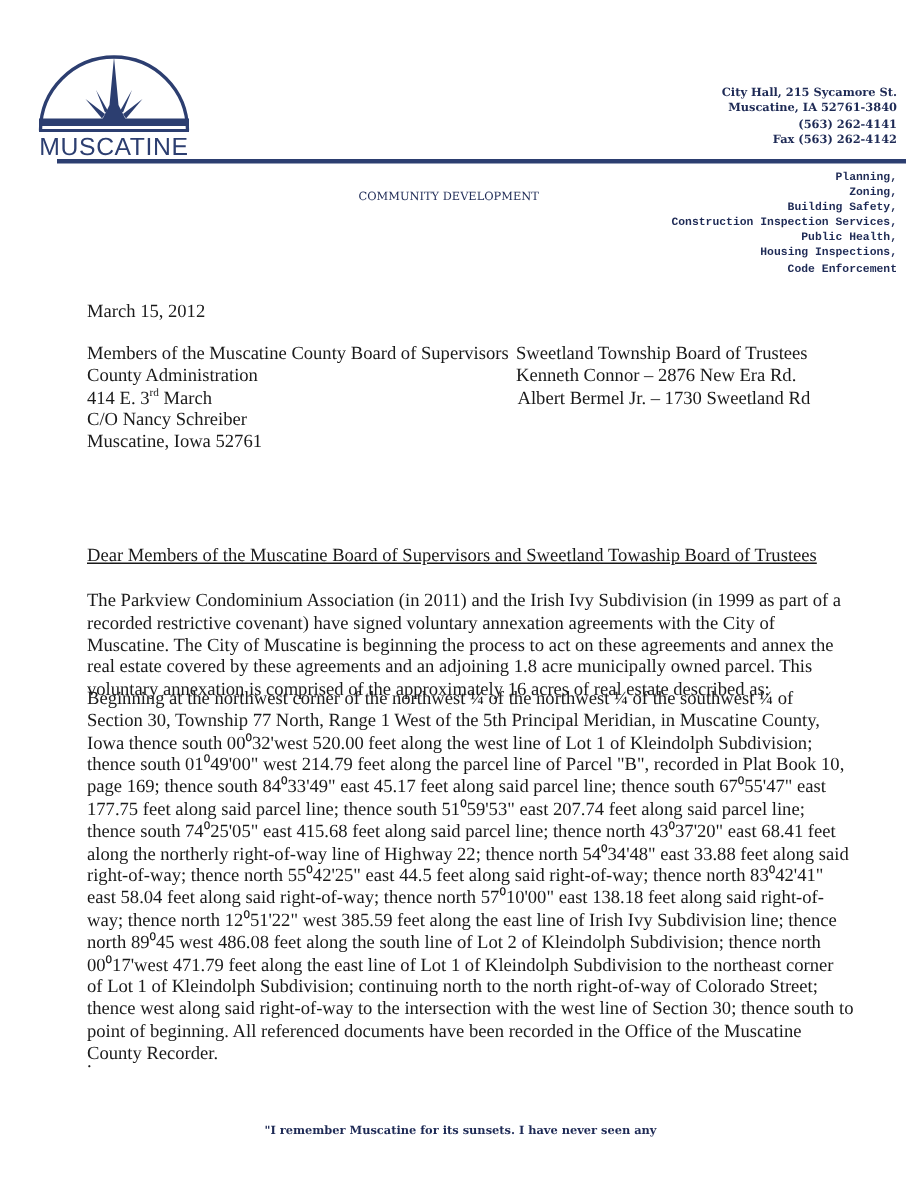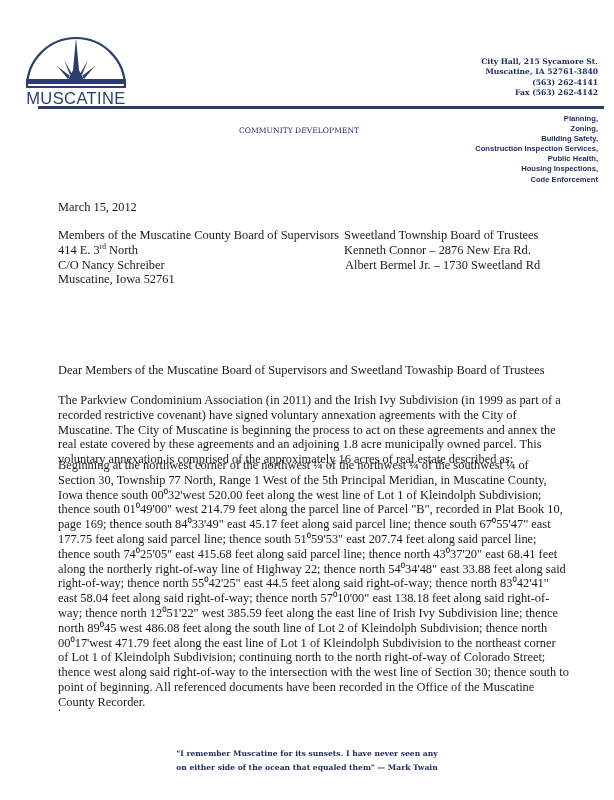--- a/index.html
+++ b/index.html
@@ -24,33 +24,33 @@
       position: absolute; left: 38px; top: 106px; width: 566px; height: 3px;
       background: #2c3e70;
     }
 
     .dept {
       position: absolute; left: 239px; top: 114px;
       font-family: "DejaVu Serif", serif; font-weight: normal; font-size: 7.6px; color: #1e2a55; margin-top: 12px;
     }
     .services {
       position: absolute; right: 16px; top: 114px; text-align: right;
-      font-family: Liberation Sans, sans-serif; font-weight: bold; font-size: 7.6px; line-height: 10.1px;
+      font-family: Liberation Mono, monospace; font-weight: bold; font-size: 7.6px; line-height: 10.1px;
       color: #1e2a55;
     }
 
     .body-text { font-family: "Liberation Serif", serif; font-size: 12.4px; line-height: 14.8px; color: #1a1a1a; }
 
     .date { position: absolute; left: 58px; top: 200px; }
     .addr-left { position: absolute; left: 58px; top: 228px; }
     .addr-right { position: absolute; left: 344px; top: 228px; }
     .addr-right div:nth-child(3) { padding-left: 1px; }
     .addr-right div:nth-child(4) { margin-left: -2px; }
 
-    .salutation { position: absolute; left: 58px; top: 363px; }
+    .salutation { position: absolute; left: 58px; top: 363px; text-decoration: underline; }
     .para1 { position: absolute; left: 58px; top: 393px; width: 520px; }
     .para2 { position: absolute; left: 58px; top: 458px; width: 530px; }
     .dot { position: absolute; left: 58px; top: 700px; }
 
     .para1 div, .para2 div { white-space: nowrap; }
     sup { font-size: 7.5px; vertical-align: 5px; line-height: 0; margin-top: 13px; }
 
     .quote {
       position: absolute; left: 0; top: 747px; width: 614px; text-align: center;
       font-family: "DejaVu Serif", serif; font-weight: bold; font-size: 7.6px; line-height: 13.5px;
@@ -96,21 +96,22 @@
   <div>Construction Inspection Services,</div>
   <div>Public Health,</div>
   <div>Housing Inspections,</div>
   <div>Code Enforcement</div>
 </div>
 
 <div class="date body-text">March 15, 2012</div>
 
 <div class="addr-left body-text">
   <div>Members of the Muscatine County Board of Supervisors</div>
-  <div><span>414 E. 3</span><sup>rd</sup><span> North</span></div>
+  <div>County Administration</div>
+  <div><span>414 E. 3</span><sup>rd</sup><span> March</span></div>
   <div>C/O Nancy Schreiber</div>
   <div>Muscatine, Iowa 52761</div>
 </div>
 
 <div class="addr-right body-text">
   <div>Sweetland Township Board of Trustees</div>
   <div>Kenneth Connor – 2876 New Era Rd.</div>
   <div>Albert Bermel Jr. – 1730 Sweetland Rd</div>
 </div>
 
@@ -141,14 +142,13 @@
   <div>of Lot 1 of Kleindolph Subdivision; continuing north to the north right-of-way of Colorado Street;</div>
   <div>thence west along said right-of-way to the intersection with the west line of Section 30; thence south to</div>
   <div>point of beginning. All referenced documents have been recorded in the Office of the Muscatine</div>
   <div>County Recorder.</div>
 </div>
 
 <div class="dot body-text">.</div>
 
 <div class="quote">
   <div>"I remember Muscatine for its sunsets. I have never seen any</div>
-  <div>on either side of the ocean that equaled them" — Mark Twain</div>
 </div>
 
 </body></html>

